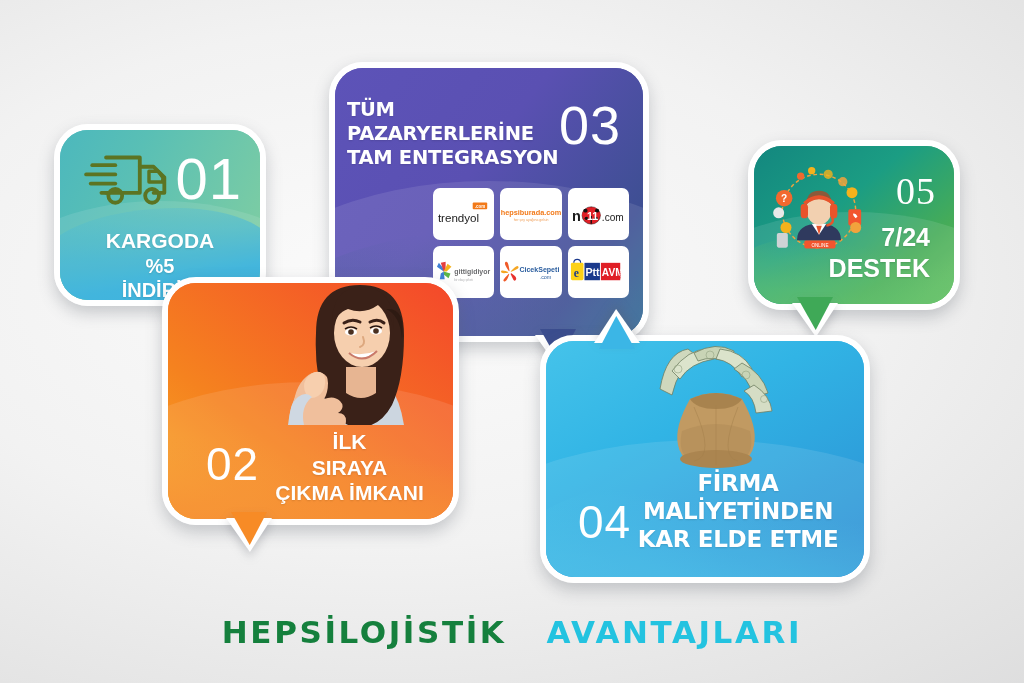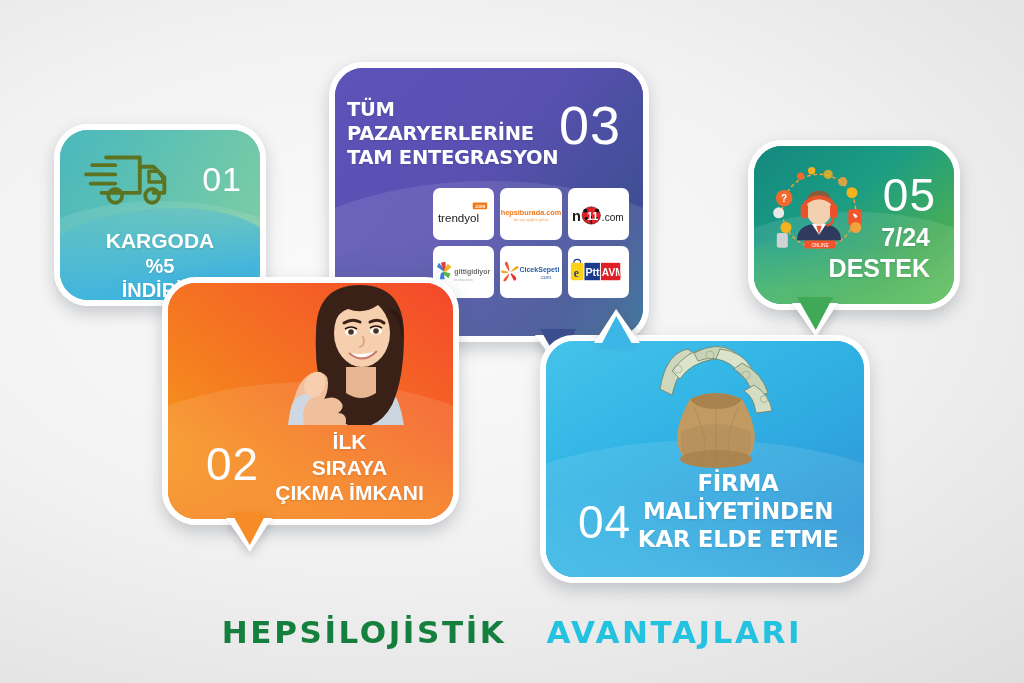--- a/index.html
+++ b/index.html
@@ -81,21 +81,21 @@
 
   
   #card1 { left: 54px; top: 124px; width: 212px; height: 182px;
            background: linear-gradient(115deg,#4cb8bd 0%, #59bfb5 35%, #7ecda3 100%); }
   #card1 .inner { background: linear-gradient(115deg,#4cb8bd 0%, #59bfb5 32%, #83cfa0 100%); }
   #card1 .wash { position:absolute; left:-10%; right:-10%; bottom:-18%; height:72%;
            background: linear-gradient(170deg, rgba(42,172,220,0.0) 0%, rgba(42,172,220,0.95) 58%, #27a9de 100%);
            border-radius: 58% 42% 0 0 / 46% 40% 0 0; }
   #card1 .tail { left: 186px; }
   #card1 .tail .tc { background:#2cabdd; }
-  #card1 .num { right: 18px; top: 32px; font-size: 34px; }
+  #card1 .num { right: 18px; top: 20px; font-size: 58px; }
   #card1 .cap { left: 0; right: 0; top: 98px; text-align: center; font-size: 21px; }
   #card1 .cap .l2 { font-size: 20px; }
   #truck { position: absolute; left: 20px; top: 18px; width: 92px; height: 62px; }
 
   
   #card2 { left: 162px; top: 277px; width: 297px; height: 248px;
            background: linear-gradient(38deg,#f5a623 0%, #f5821f 30%, #f4482b 100%); }
   #card2 .inner { background: linear-gradient(38deg,#f8a623 0%, #f5821f 34%, #f4482b 100%); padding-left: 7px; }
   #card2 .wash { position:absolute; left:-25%; right:-5%; bottom:-40%; height:95%;
            background: linear-gradient(5deg, rgba(245,130,31,1) 0%, rgba(245,130,31,0.85) 40%, rgba(245,130,31,0) 72%);
@@ -139,21 +139,21 @@
 
   
   #card5 { left: 748px; top: 140px; width: 212px; height: 170px;
            background: linear-gradient(140deg,#12857e 0%, #1a9b82 38%, #45ab57 72%, #63c05f 100%); }
   #card5 .inner { background: linear-gradient(140deg,#13877f 0%, #1b9d83 40%, #46ac58 74%, #66c261 100%); }
   #card5 .wash { position:absolute; left:-20%; right:-20%; bottom:-30%; height:78%;
            background: linear-gradient(10deg, rgba(82,189,92,0.95) 0%, rgba(82,189,92,0.55) 42%, rgba(82,189,92,0) 76%);
            border-radius: 56% 44% 0 0 / 48% 44% 0 0; }
   #card5 .tail { left: 38px; }
   #card5 .tail .tc { background:#3fa957; }
-  #card5 .num { right: 18px; top: 26px; font-size: 46px; }
+  #card5 .num { right: 18px; top: 26px; font-size: 38px; font-family: Liberation Serif, serif; }
   #card5 .cap { right: 24px; top: 76px; text-align: right; font-size: 25px; }
   #support-icon { position: absolute; left: 10px; top: 10px; width: 110px; height: 110px; }
 
   
   #bottom-title {
     position: absolute;
     left: 0; right: 0;
     top: 614px;
     text-align: center;
     font-size: 31px;

